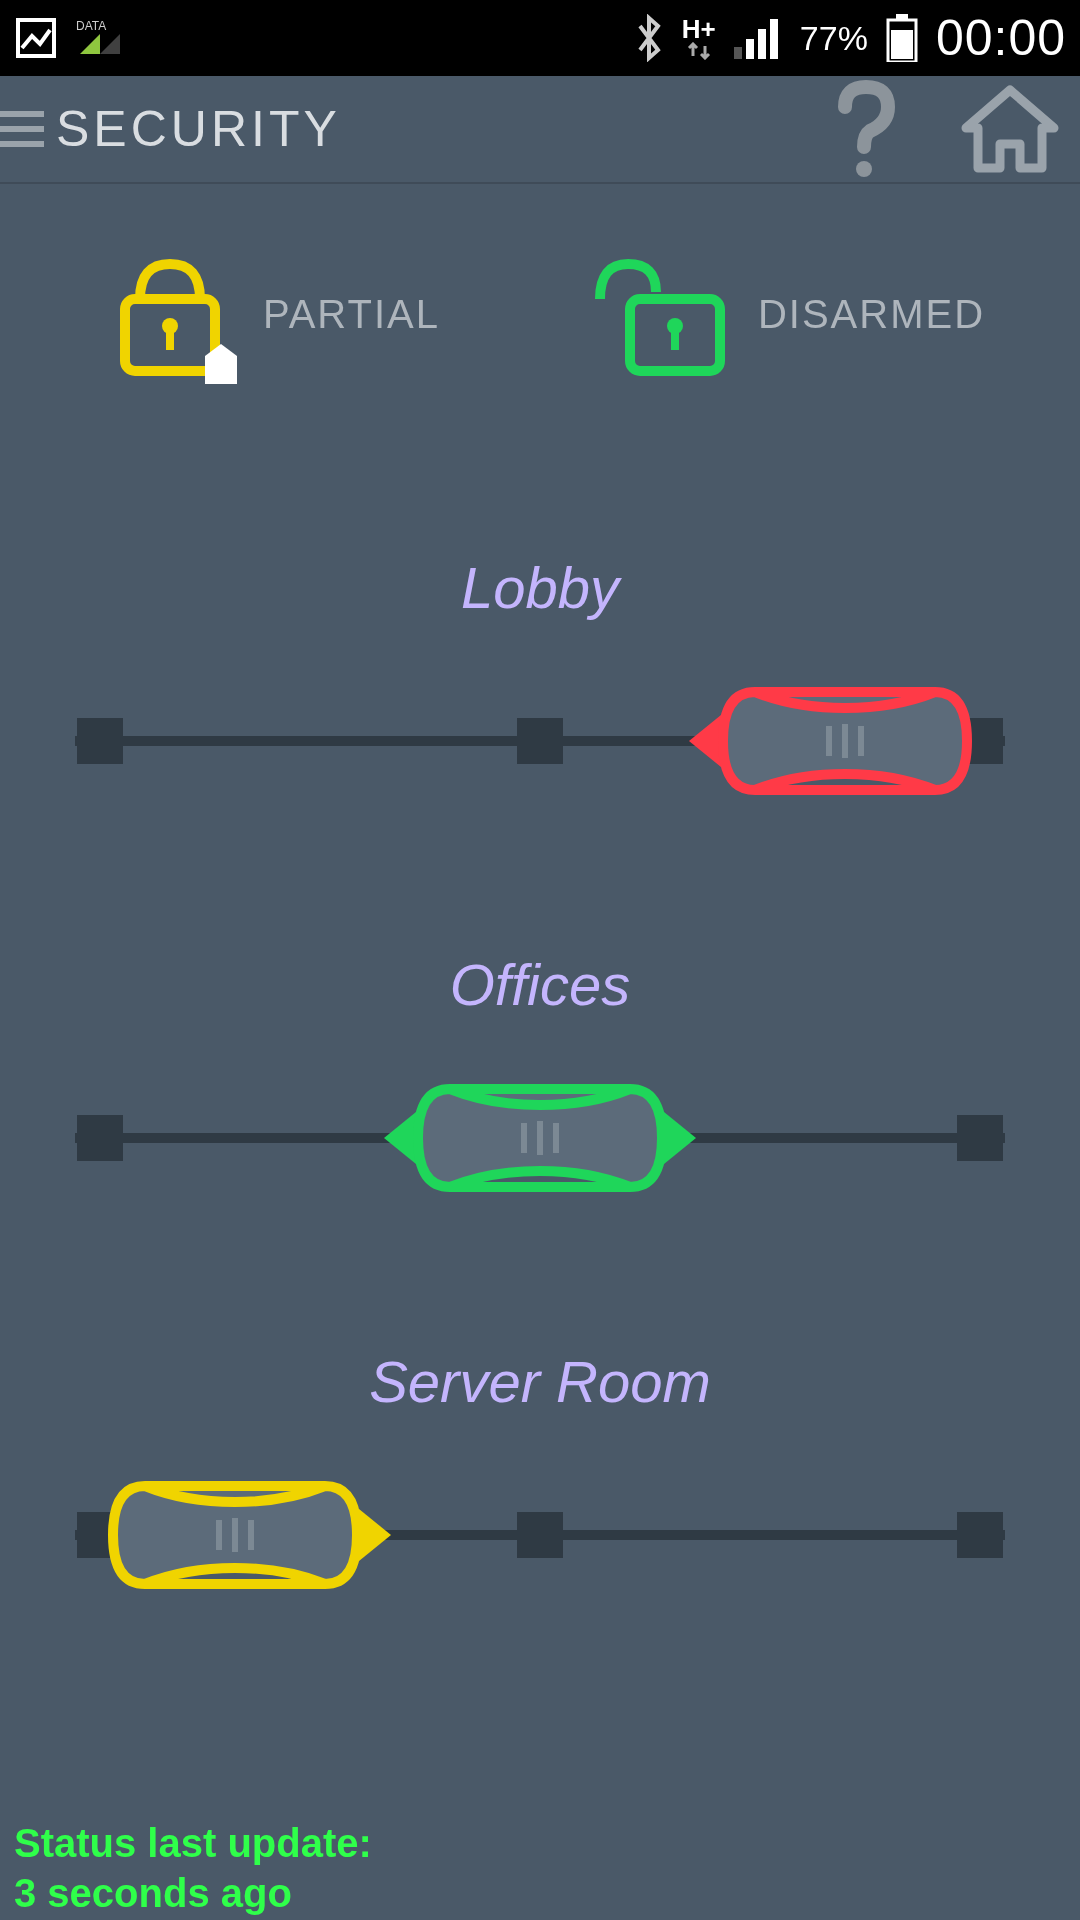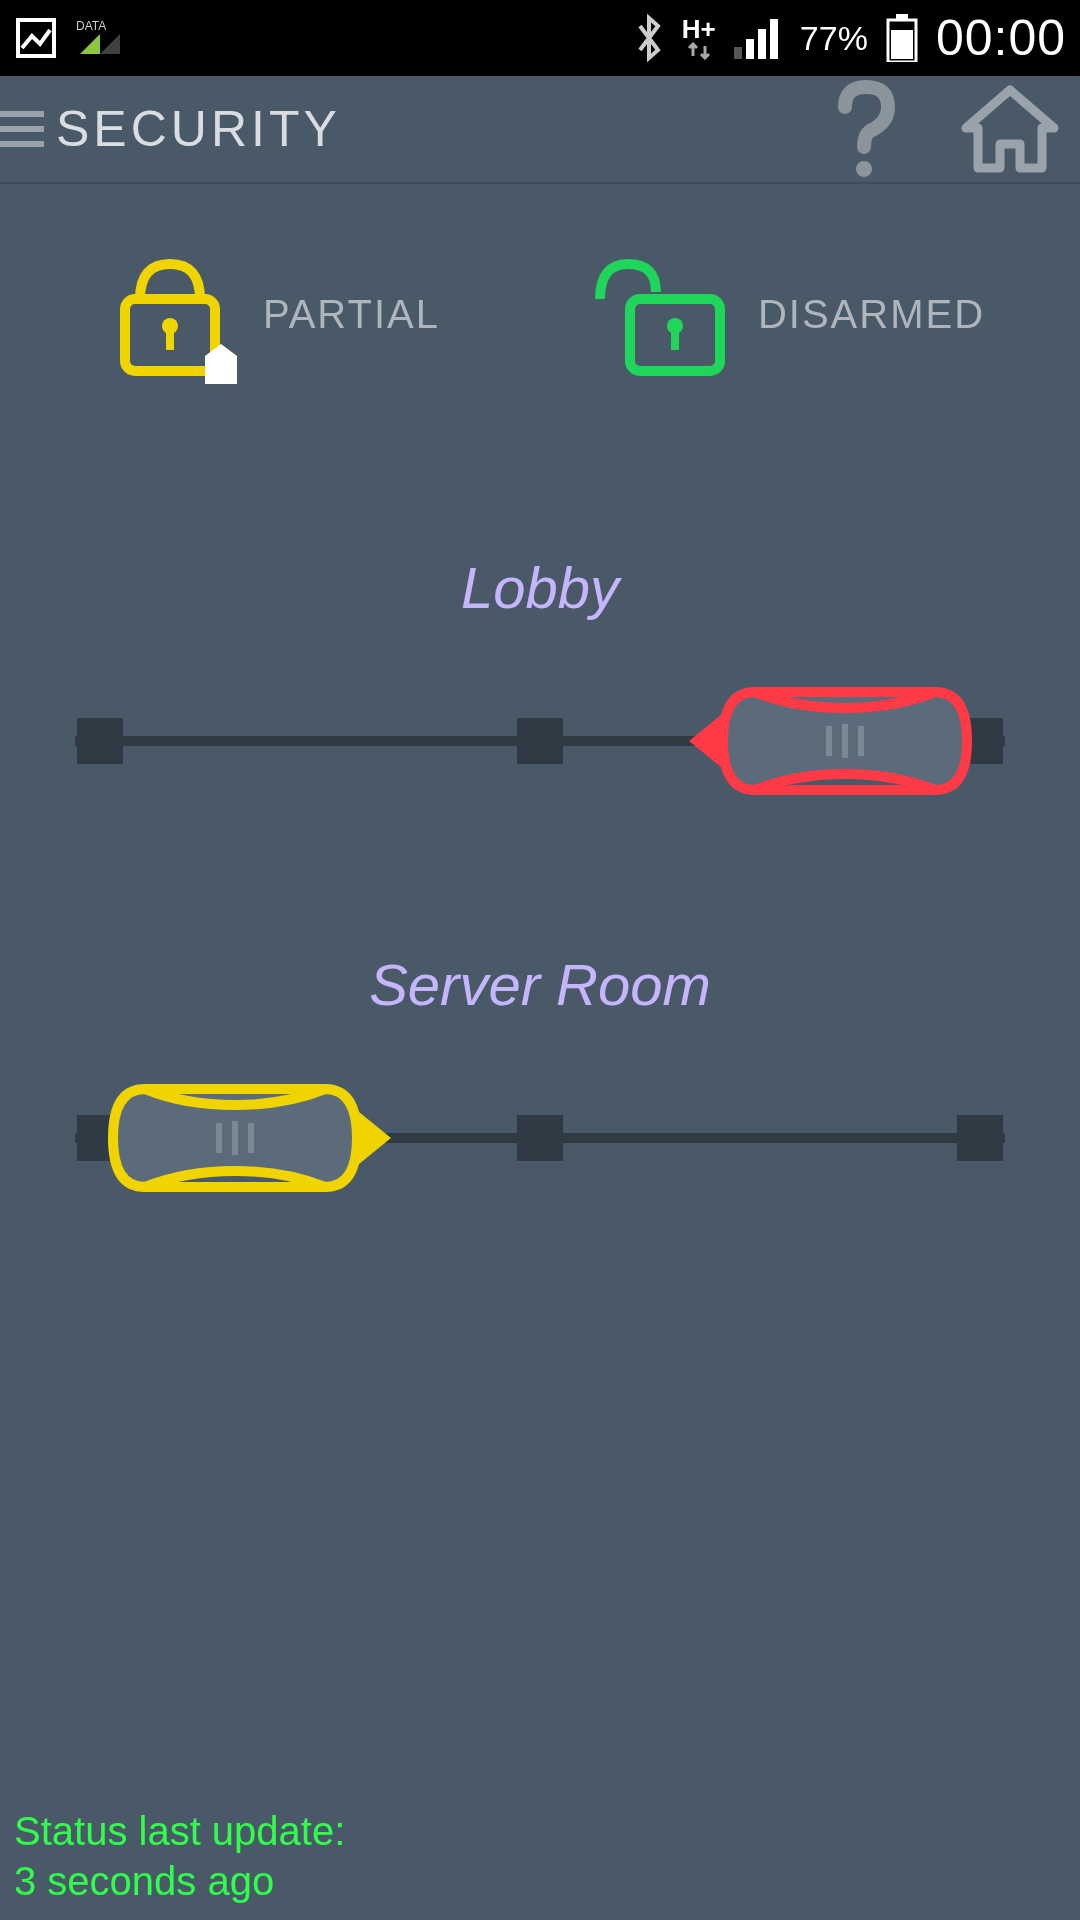--- a/index.html
+++ b/index.html
@@ -83,23 +83,23 @@
   .handle.pos-right  { right:55px; left:auto; transform:translate(0,-50%); }
 
   .handle .arrow {
     width:0; height:0;
   }
   .arrow.left  { border-top:26px solid transparent; border-bottom:26px solid transparent; border-right:32px solid; margin-right:-6px;}
   .arrow.right { border-top:26px solid transparent; border-bottom:26px solid transparent; border-left:32px solid; margin-left:-6px;}
 
   
   .footer {
-    position:absolute; bottom:14px; left:14px;
+    position:absolute; bottom:2px; left:14px;
     font-size:40px; color:#2fff4a; line-height:1.25;
-    font-weight:400;
+    font-weight:700;
   }
 </style>
 </head>
 <body>
 
 <div class="status-bar">
   <div class="status-left">
     <span class="ico">
       <svg width="44" height="44" viewBox="0 0 44 44">
           <rect x="4" y="4" width="36" height="36" fill="none" stroke="#fff" stroke-width="4"></rect>
@@ -215,20 +215,41 @@
                    M40 104 Q80 88 130 88 Q180 88 220 104" fill="#5c6b7a" stroke="#ff3a47" stroke-width="10"></path>
           <line x1="114" y1="40" x2="114" y2="70" stroke="#7c8994" stroke-width="6"></line>
           <line x1="130" y1="38" x2="130" y2="72" stroke="#7c8994" stroke-width="6"></line>
           <line x1="146" y1="40" x2="146" y2="70" stroke="#7c8994" stroke-width="6"></line>
         </svg>
         <span class="arrow left" style="border-right-color:#ff3a47;"></span>
       </div>
     </div>
   </div>
 
+  <div class="zone">
+    <div class="zone-name">Offices</div>
+    <div class="slider">
+      <div class="track"></div>
+      <div class="tick t0"></div>
+      <div class="tick t1"></div>
+      <div class="tick t2"></div>
+      <div class="handle pos-center">
+        <span class="arrow left" style="border-right-color:#1fd65a;"></span>
+        <svg width="260" height="110" viewBox="0 0 260 110">
+          <path d="M40 6 Q8 6 8 55 Q8 104 40 104 L220 104 Q252 104 252 55 Q252 6 220 6 Z
+                   M40 6 Q80 22 130 22 Q180 22 220 6
+                   M40 104 Q80 88 130 88 Q180 88 220 104" fill="#5c6b7a" stroke="#1fd65a" stroke-width="10"></path>
+          <line x1="114" y1="40" x2="114" y2="70" stroke="#7c8994" stroke-width="6"></line>
+          <line x1="130" y1="38" x2="130" y2="72" stroke="#7c8994" stroke-width="6"></line>
+          <line x1="146" y1="40" x2="146" y2="70" stroke="#7c8994" stroke-width="6"></line>
+        </svg>
+        <span class="arrow right" style="border-left-color:#1fd65a;"></span>
+      </div>
+    </div>
+  </div>
 
   <div class="zone">
     <div class="zone-name">Server Room</div>
     <div class="slider">
       <div class="track"></div>
       <div class="tick t0"></div>
       <div class="tick t1"></div>
       <div class="tick t2"></div>
       <div class="handle pos-left">
         <svg width="260" height="110" viewBox="0 0 260 110">

